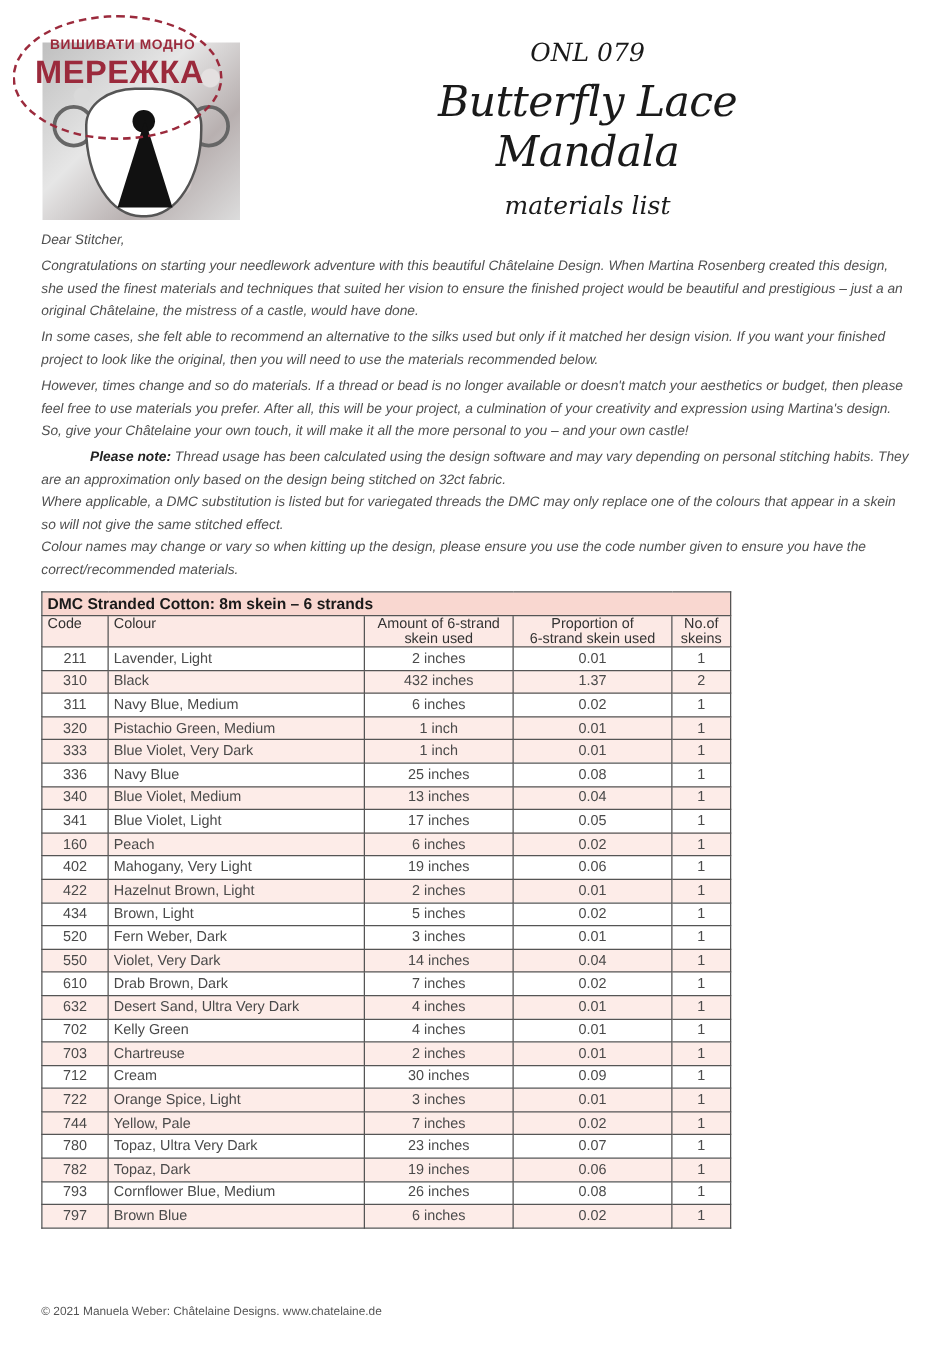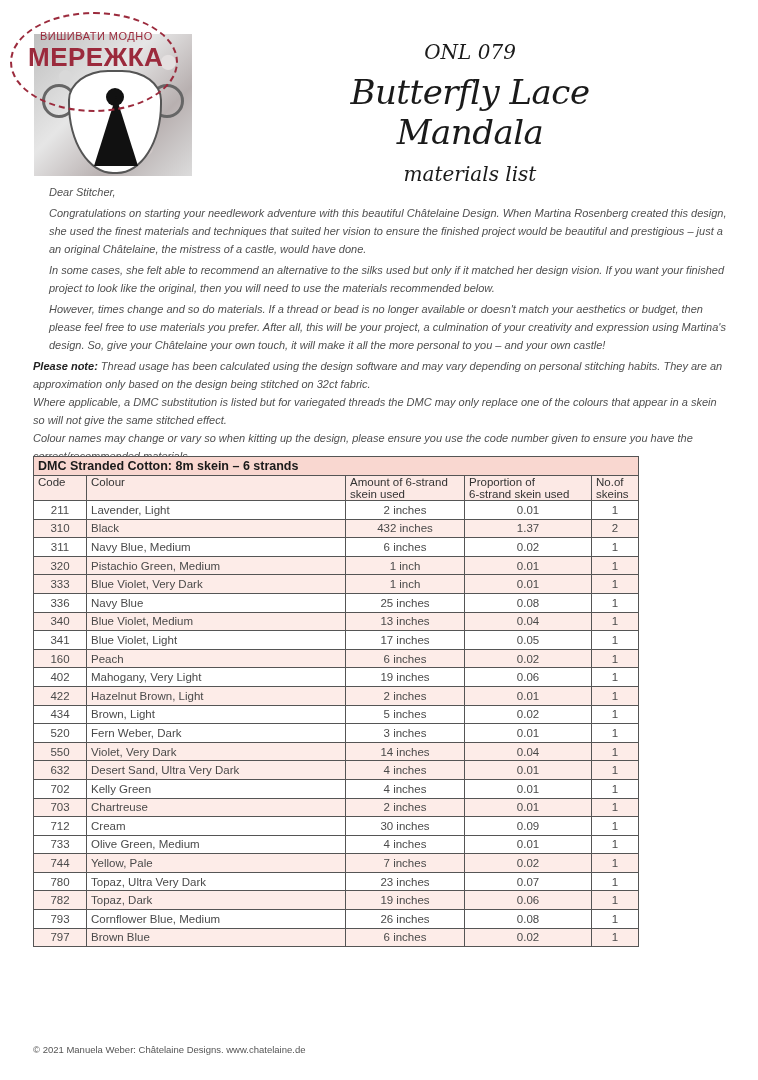--- a/index.html
+++ b/index.html
@@ -32,46 +32,46 @@
   .logo .scroll-l, .logo .scroll-r {
     position: absolute; top: 50px; width: 28px; height: 28px; border: 3px solid #666; border-radius: 50%;
   }
   .logo .scroll-l { left: 8px; }
   .logo .scroll-r { right: 8px; }
   .watermark {
     position: absolute; left: 10px; top: 12px; width: 168px; height: 100px;
     border: 2px dashed #9b2a3c; border-radius: 50%; box-sizing: border-box;
   }
   .wm-small {
-    position: absolute; left: 40px; top: 30px; font-size: 11px; font-weight: normal; color: #9b2a3c; letter-spacing: 0.5px;
+    position: absolute; left: 40px; top: 30px; font-size: 11px; font-weight: bold; color: #9b2a3c; letter-spacing: 0.5px;
   }
   .wm-big {
     position: absolute; left: 28px; top: 42px; font-size: 26px; font-weight: bold; color: #9b2a3c; letter-spacing: 0.5px;
   }
   .title-block { position: absolute; left: 280px; top: 30px; width: 380px; text-align: center; color: #1a1a1a; }
-  .ref { font-family: "DejaVu Serif", serif; font-style: italic; font-size: 20px; margin-top: 10px; }
+  .ref { font-family: "DejaVu Serif", serif; font-style: italic; font-size: 20px; margin-top: 0; }
   .main-title { font-family: "DejaVu Serif", serif; font-style: italic; font-size: 34px; margin-top: 8px; letter-spacing: -0.5px; }
   .sub-title { font-family: "DejaVu Serif", serif; font-style: italic; font-size: 20px; margin-top: 10px; }
 
   .intro { position: absolute; left: 33px; top: 183px; width: 698px; font-size: 11px; line-height: 18px; font-style: italic; color: #4f4f4f; }
-  .intro p { margin: 0 0 3px 16px; }
+  .intro p { margin: 0 0 3px 0; }
   .intro p.tight { margin: 0; }
-  .intro b { color: #222; font-style: italic; }
+  .intro b { color: #222; font-style: italic; margin-left: 39px; }
 
   table.materials {
-    position: absolute; left: 33px; top: 456px; width: 606px;
+    position: absolute; left: 33px; top: 473px; width: 552px;
     border-collapse: collapse; font-size: 11.5px; color: #4a4a4a;
     border: 1.5px solid #555;
   }
   table.materials td, table.materials th { border: 1px solid #555; padding: 0 4px; height: 17.6px; font-weight: normal; }
   table.materials .section-head td {
     background: #f9d7d0; font-weight: bold; color: #1a1a1a; font-size: 12.5px; text-align: left; height: 18px;
   }
   table.materials .col-head th { background: #fce9e5; vertical-align: top; color: #333; }
-  table.materials .col-head th.c { text-align: left; }
+  table.materials .col-head th.c { text-align: center; }
   table.materials .col-head th.l { text-align: left; }
   table.materials tr.odd td { background: #fdece8; }
   table.materials tr.even td { background: #ffffff; }
   td.code { width: 44px; text-align: center; }
   td.amt, td.prop, td.skeins { text-align: center; }
   .footer { position: absolute; left: 33px; top: 1044px; font-size: 9.5px; color: #555; }
 </style>
 </head>
 <body>
 
@@ -205,20 +205,27 @@
         <td class="prop">0.01</td>
         <td class="skeins">1</td>
       </tr>
       <tr class="odd">
         <td class="code">550</td>
         <td class="colour">Violet, Very Dark</td>
         <td class="amt">14 inches</td>
         <td class="prop">0.04</td>
         <td class="skeins">1</td>
       </tr>
+      <tr class="even">
+        <td class="code">610</td>
+        <td class="colour">Drab Brown, Dark</td>
+        <td class="amt">7 inches</td>
+        <td class="prop">0.02</td>
+        <td class="skeins">1</td>
+      </tr>
       <tr class="odd">
         <td class="code">632</td>
         <td class="colour">Desert Sand, Ultra Very Dark</td>
         <td class="amt">4 inches</td>
         <td class="prop">0.01</td>
         <td class="skeins">1</td>
       </tr>
       <tr class="even">
         <td class="code">702</td>
         <td class="colour">Kelly Green</td>
@@ -233,24 +240,24 @@
         <td class="prop">0.01</td>
         <td class="skeins">1</td>
       </tr>
       <tr class="even">
         <td class="code">712</td>
         <td class="colour">Cream</td>
         <td class="amt">30 inches</td>
         <td class="prop">0.09</td>
         <td class="skeins">1</td>
       </tr>
-      <tr class="even">
-        <td class="code">733</td>
-        <td class="colour">Olive Green, Medium</td>
-        <td class="amt">4 inches</td>
+      <tr class="odd">
+        <td class="code">722</td>
+        <td class="colour">Orange Spice, Light</td>
+        <td class="amt">3 inches</td>
         <td class="prop">0.01</td>
         <td class="skeins">1</td>
       </tr>
       <tr class="odd">
         <td class="code">744</td>
         <td class="colour">Yellow, Pale</td>
         <td class="amt">7 inches</td>
         <td class="prop">0.02</td>
         <td class="skeins">1</td>
       </tr>

